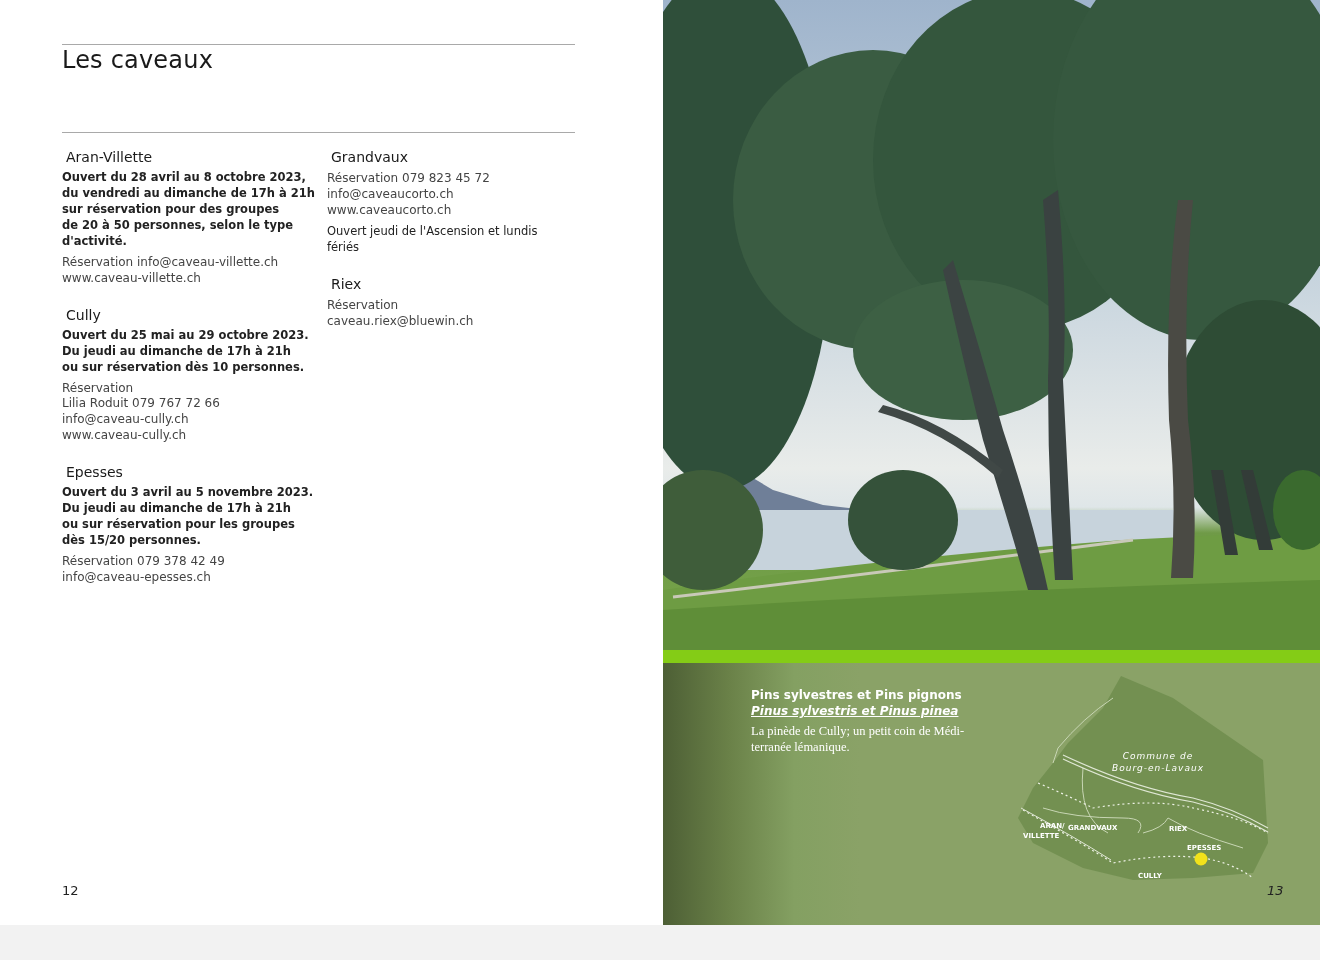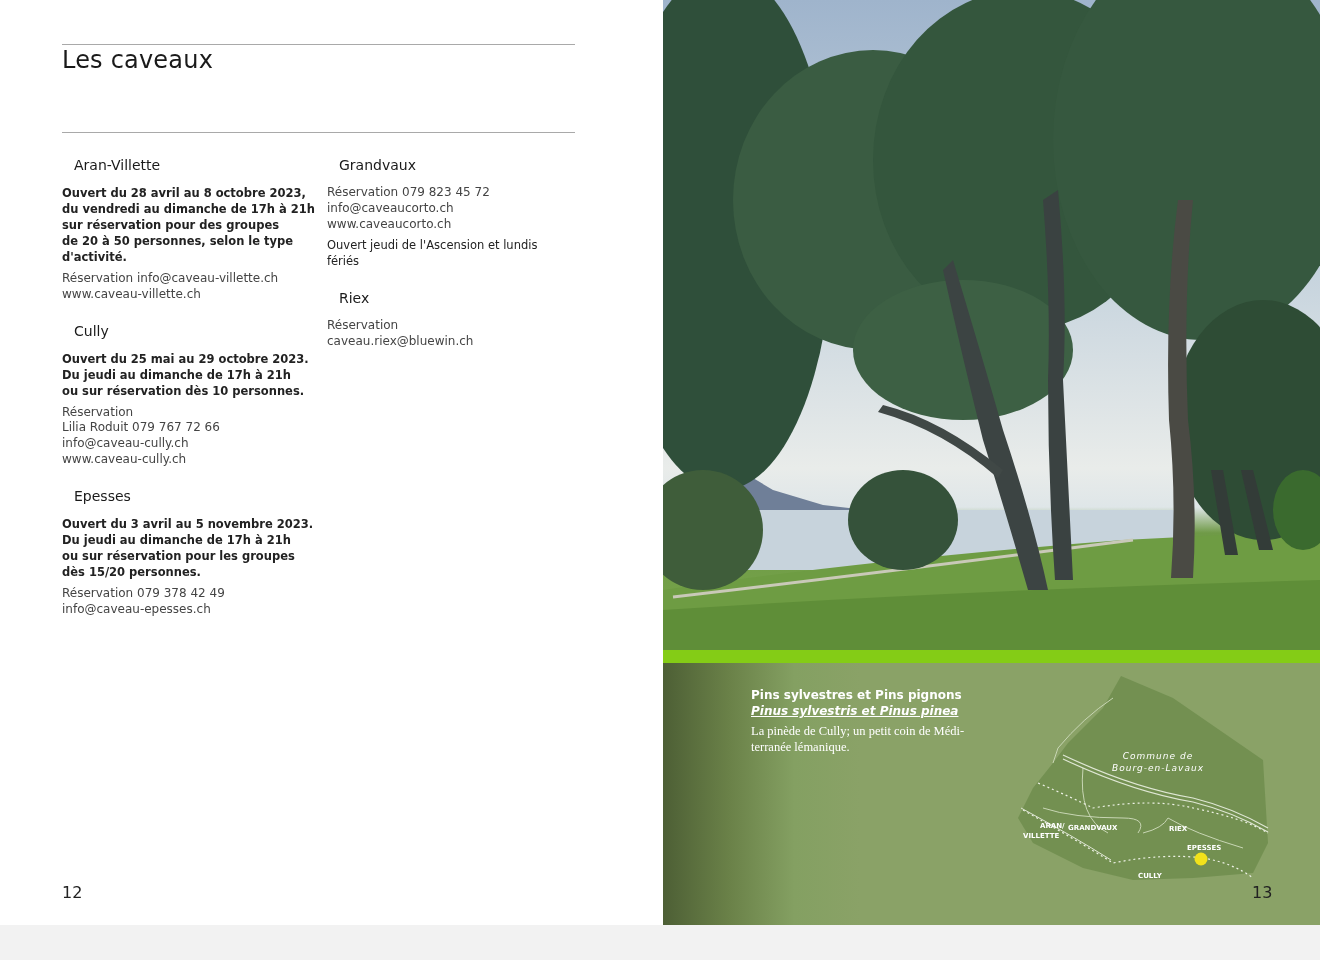--- a/index.html
+++ b/index.html
@@ -19,34 +19,34 @@
   .rule {
     position: absolute; left: 62px; width: 513px; height: 1px; background: #a9a9a9;
   }
   .title {
     position: absolute; left: 62px; top: 46px; margin: 0;
     font-size: 24px; font-weight: 500; color: #1a1a1a; letter-spacing: 0.2px;
   }
   .col { position: absolute; width: 260px; }
   .entry { margin-bottom: 16px; }
   .entry h3 {
-    margin: 12px; font-size: 14px; font-weight: normal; color: #1a1a1a; line-height: 16px;
+    margin: 4px; font-size: 14px; font-weight: normal; color: #1a1a1a; line-height: 16px;
   }
   .entry .hours {
     margin: 0; font-size: 11.5px; font-weight: bold; color: #222; line-height: 16px;
     white-space: pre-line;
   }
   .entry .contact {
     margin: 6px 0 0 0; font-size: 12px; color: #444; line-height: 15.8px; white-space: pre-line;
   }
   .entry .extra {
     margin: 6px 0 0 0; font-size: 11.5px; font-weight: normal; color: #222; line-height: 15.7px;
     white-space: pre-line;
   }
-  .pagenum { position: absolute; font-size: 16px; color: #222; }
+  .pagenum { position: absolute; font-size: 13px; color: #222; }
 
   
   .photo {
     position: absolute; left: 0; top: 0; width: 657px; height: 650px; overflow: hidden;
     background: linear-gradient(180deg, #9fb4cc 0%, #c4d2dd 40%, #e9ecea 72%, #dfe6e8 78%, #6f9a47 82%, #78a84a 100%);
   }
   .caption-panel {
     position: absolute; left: 0; top: 663px; width: 657px; height: 262px;
     background: linear-gradient(90deg, #4d5f35 0%, #6a8148 10%, #84a062 20%, #8aa267 30%, #8aa267 100%);
   }
@@ -171,15 +171,15 @@
       <text x="145" y="103" font-size="9" font-style="italic" fill="#ffffff" text-anchor="middle" letter-spacing="1">Bourg-en-Lavaux</text>
       <text x="27" y="160" font-size="7" font-weight="bold" fill="#ffffff">ARAN/</text>
       <text x="10" y="170" font-size="7" font-weight="bold" fill="#ffffff">VILLETTE</text>
       <text x="55" y="162" font-size="7" font-weight="bold" fill="#ffffff">GRANDVAUX</text>
       <text x="156" y="163" font-size="7" font-weight="bold" fill="#ffffff">RIEX</text>
       <text x="174" y="182" font-size="7" font-weight="bold" fill="#ffffff">EPESSES</text>
       <text x="125" y="210" font-size="7" font-weight="bold" fill="#ffffff">CULLY</text>
       <circle cx="188" cy="191" r="6.5" fill="#f2e21b"></circle>
     </svg>
 
-    <div class="pagenum" style="left:589px; top:220px;">13</div>
+    <div class="pagenum" style="left:604px; top:220px;font-style:italic;">13</div>
   </div>
 </div>
 
 </body></html>

